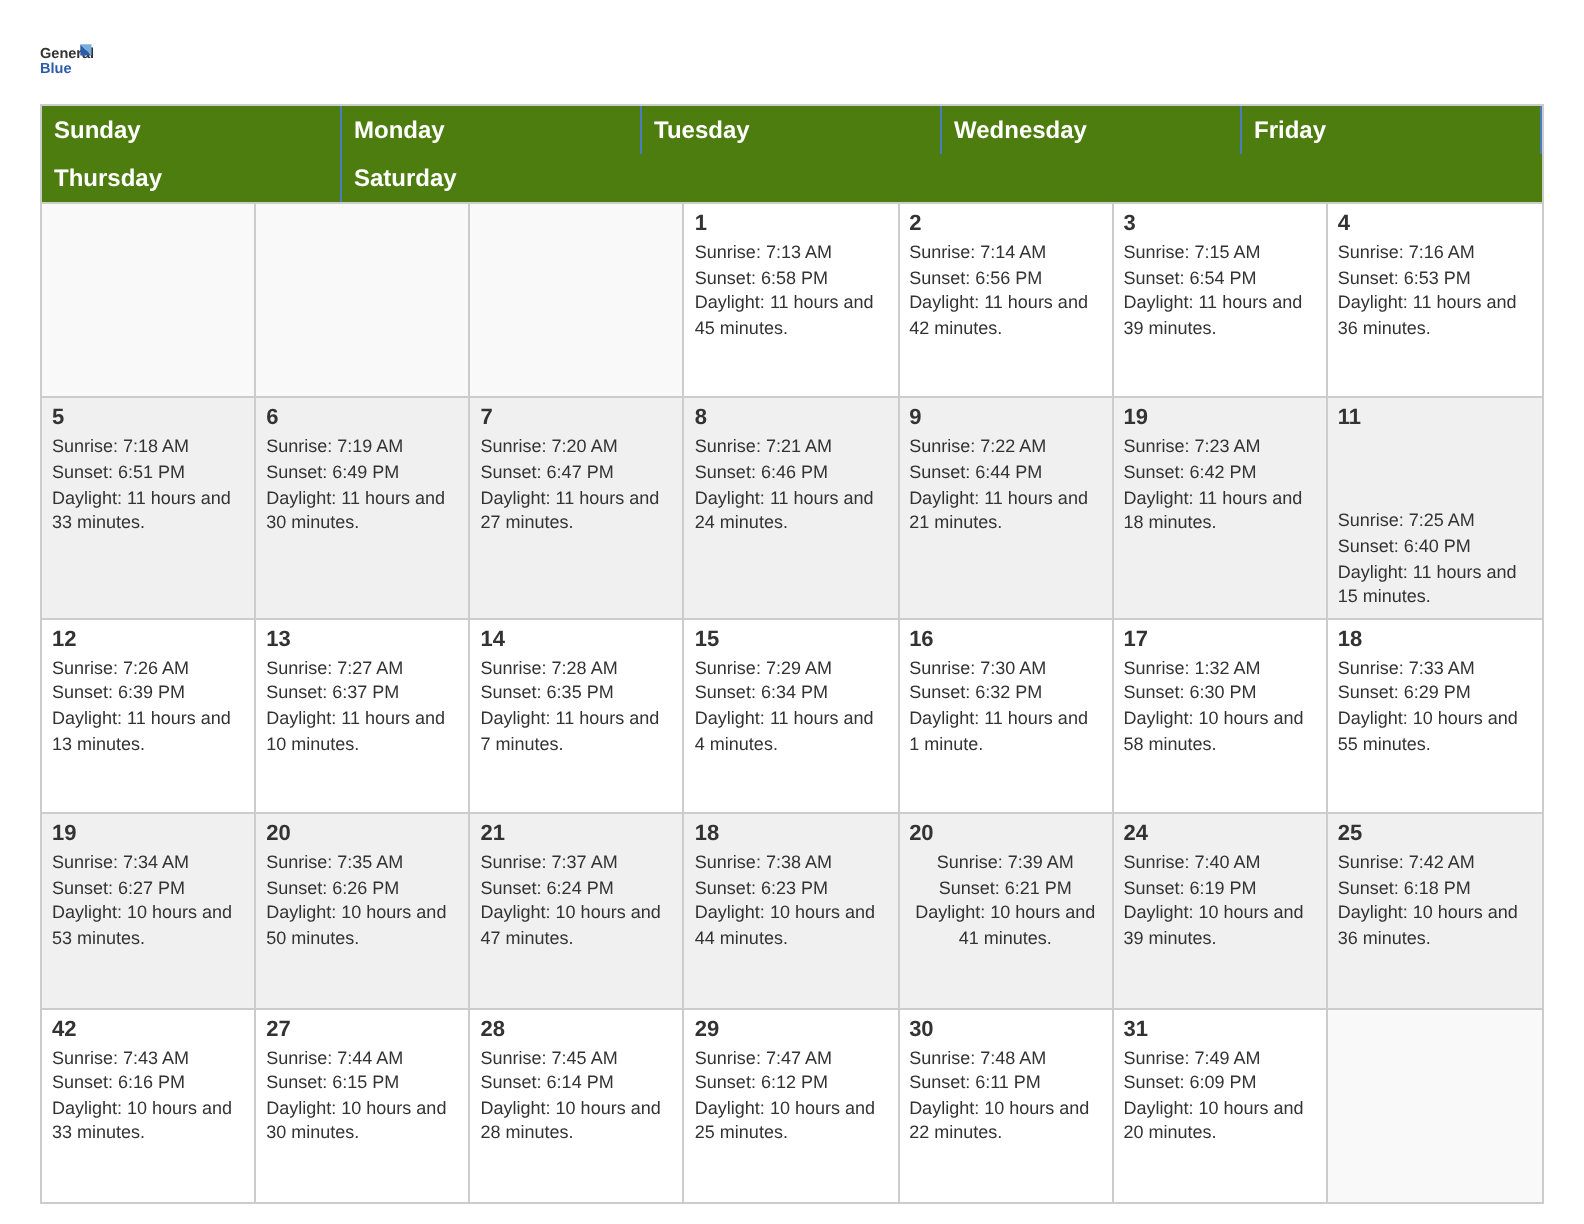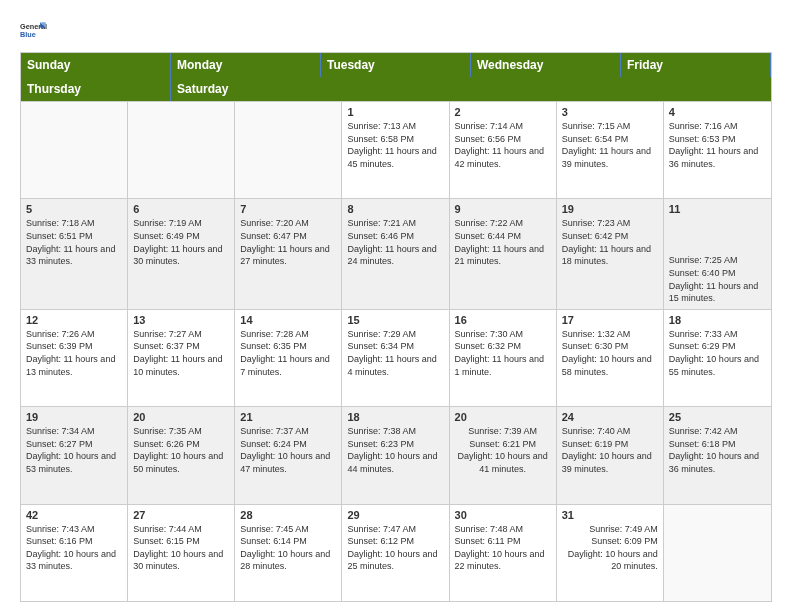--- a/index.html
+++ b/index.html
@@ -330,21 +330,21 @@
 Daylight: 10 hours and 25 minutes.</div>
           </div>
           <div class="cal-cell">
             <span class="day-num">30</span>
             <div class="cell-text" style="white-space: pre-line;">Sunrise: 7:48 AM
 Sunset: 6:11 PM
 Daylight: 10 hours and 22 minutes.</div>
           </div>
           <div class="cal-cell">
             <span class="day-num">31</span>
-            <div class="cell-text" style="white-space: pre-line; text-align: right;">Sunrise: 7:49 AM
+            <div class="cell-text" style="white-space: pre-line;">Sunrise: 7:49 AM
 Sunset: 6:09 PM
 Daylight: 10 hours and 20 minutes.</div>
           </div>
           <div class="cal-cell empty"></div>
         </div>
       </div>
   </div>
 </div>
 
 </body></html>

